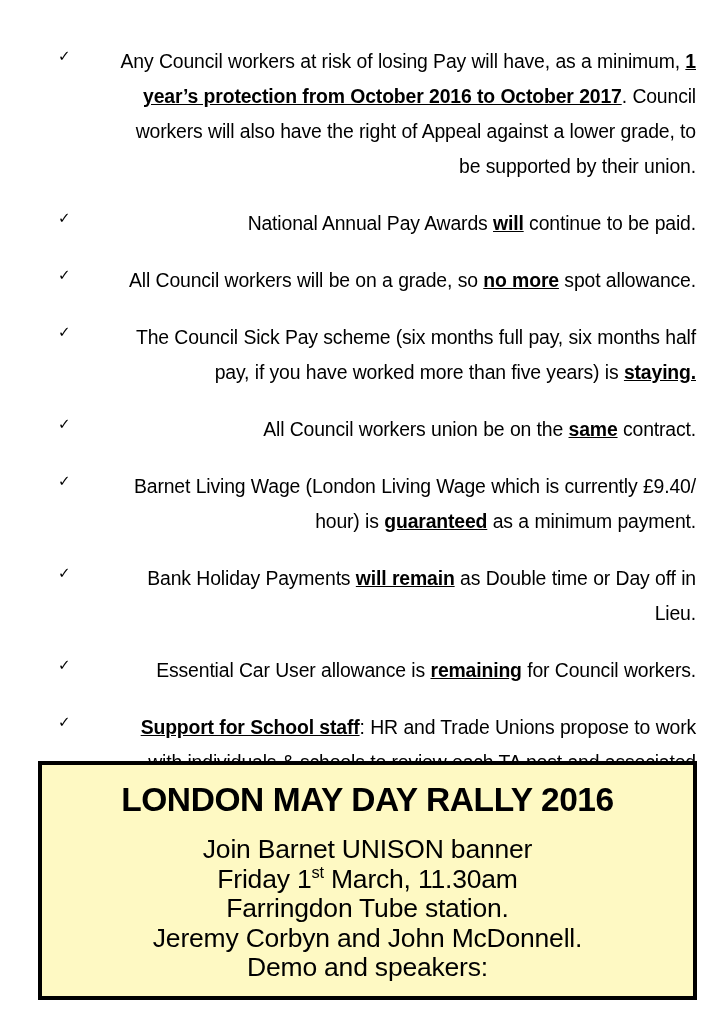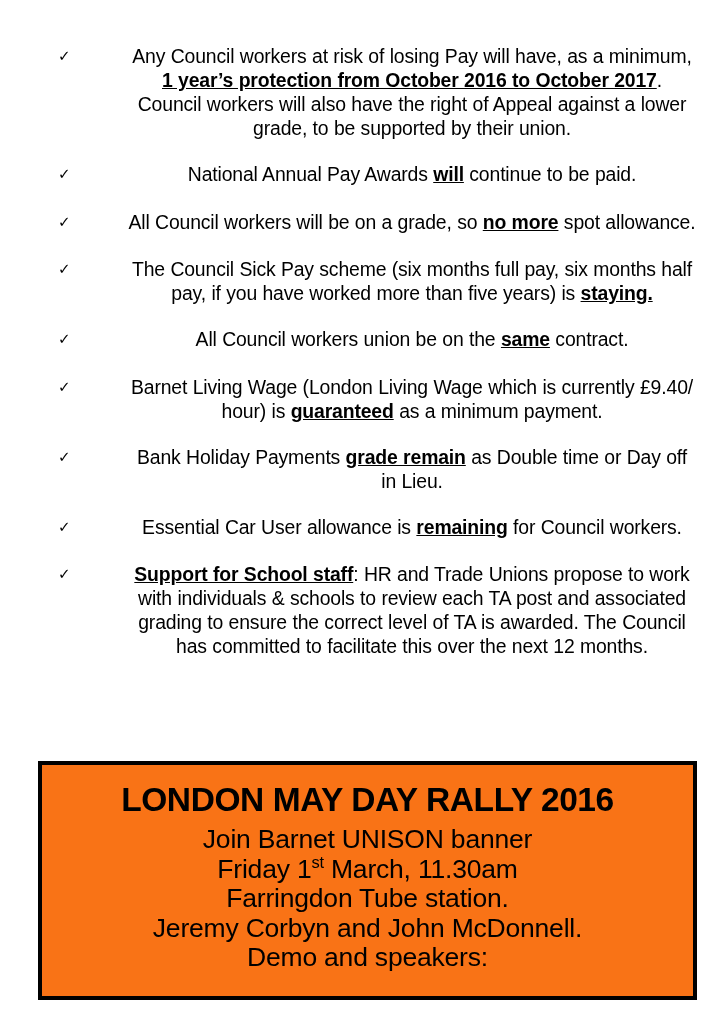--- a/index.html
+++ b/index.html
@@ -46,58 +46,57 @@
     line-height: 25.6px;
     font-family: "DejaVu Sans", sans-serif;
     color: #000;
     text-align: left;
     user-select: none;
   }
 
   .bullet-text {
     flex: 1 1 auto;
     font-size: 19.4px;
-    line-height: 24px;
+    line-height: 35px;
     letter-spacing: -0.15px;
-    text-align: center;
+    text-align: right;
     word-spacing: 0.2px;
-    margin-left: 16px;
   }
 
   .bullet-text b {
     font-weight: bold;
     text-decoration: underline;
     text-underline-offset: 1px;
   }
 
   
   .rally-box {
     position: absolute;
     left: 38px;
     top: 761px;
     width: 659px;
     height: 239px;
     box-sizing: border-box;
-    background: #f97316;
+    background: #fef9c3;
     border: 4px solid #000000;
     text-align: center;
     overflow: hidden;
   }
 
   .rally-title {
     font-size: 33.5px;
     font-weight: bold;
     line-height: 40px;
     letter-spacing: -0.4px;
     margin-top: 15px;
     white-space: nowrap;
   }
 
   .rally-lines {
-    margin-top: 5px;
+    margin-top: 15px;
   }
 
   .rally-line {
     font-size: 26.5px;
     line-height: 29.6px;
     letter-spacing: -0.2px;
     white-space: nowrap;
   }
 
   .sup {
@@ -131,21 +130,21 @@
       <div class="bullet-item">
         <span class="bullet-mark">✓</span>
         <div class="bullet-text"><span>All Council workers union be on the </span><b>same</b><span> contract.</span></div>
       </div>
       <div class="bullet-item">
         <span class="bullet-mark">✓</span>
         <div class="bullet-text"><span>Barnet Living Wage (London Living Wage which is currently £9.40/ hour) is </span><b>guaranteed</b><span> as a minimum payment.</span></div>
       </div>
       <div class="bullet-item">
         <span class="bullet-mark">✓</span>
-        <div class="bullet-text"><span>Bank Holiday Payments </span><b>grade remain</b><span> as Double time or Day off in Lieu.</span></div>
+        <div class="bullet-text"><span>Bank Holiday Payments </span><b>will remain</b><span> as Double time or Day off in Lieu.</span></div>
       </div>
       <div class="bullet-item">
         <span class="bullet-mark">✓</span>
         <div class="bullet-text"><span>Essential Car User allowance is </span><b>remaining</b><span> for Council workers.</span></div>
       </div>
       <div class="bullet-item">
         <span class="bullet-mark">✓</span>
         <div class="bullet-text"><b>Support for School staff</b><span>: HR and Trade Unions propose to work with individuals &amp; schools to review each TA post and associated grading to ensure the correct level of TA is awarded. The Council has committed to facilitate this over the next 12 months.</span></div>
       </div>
     </div>

